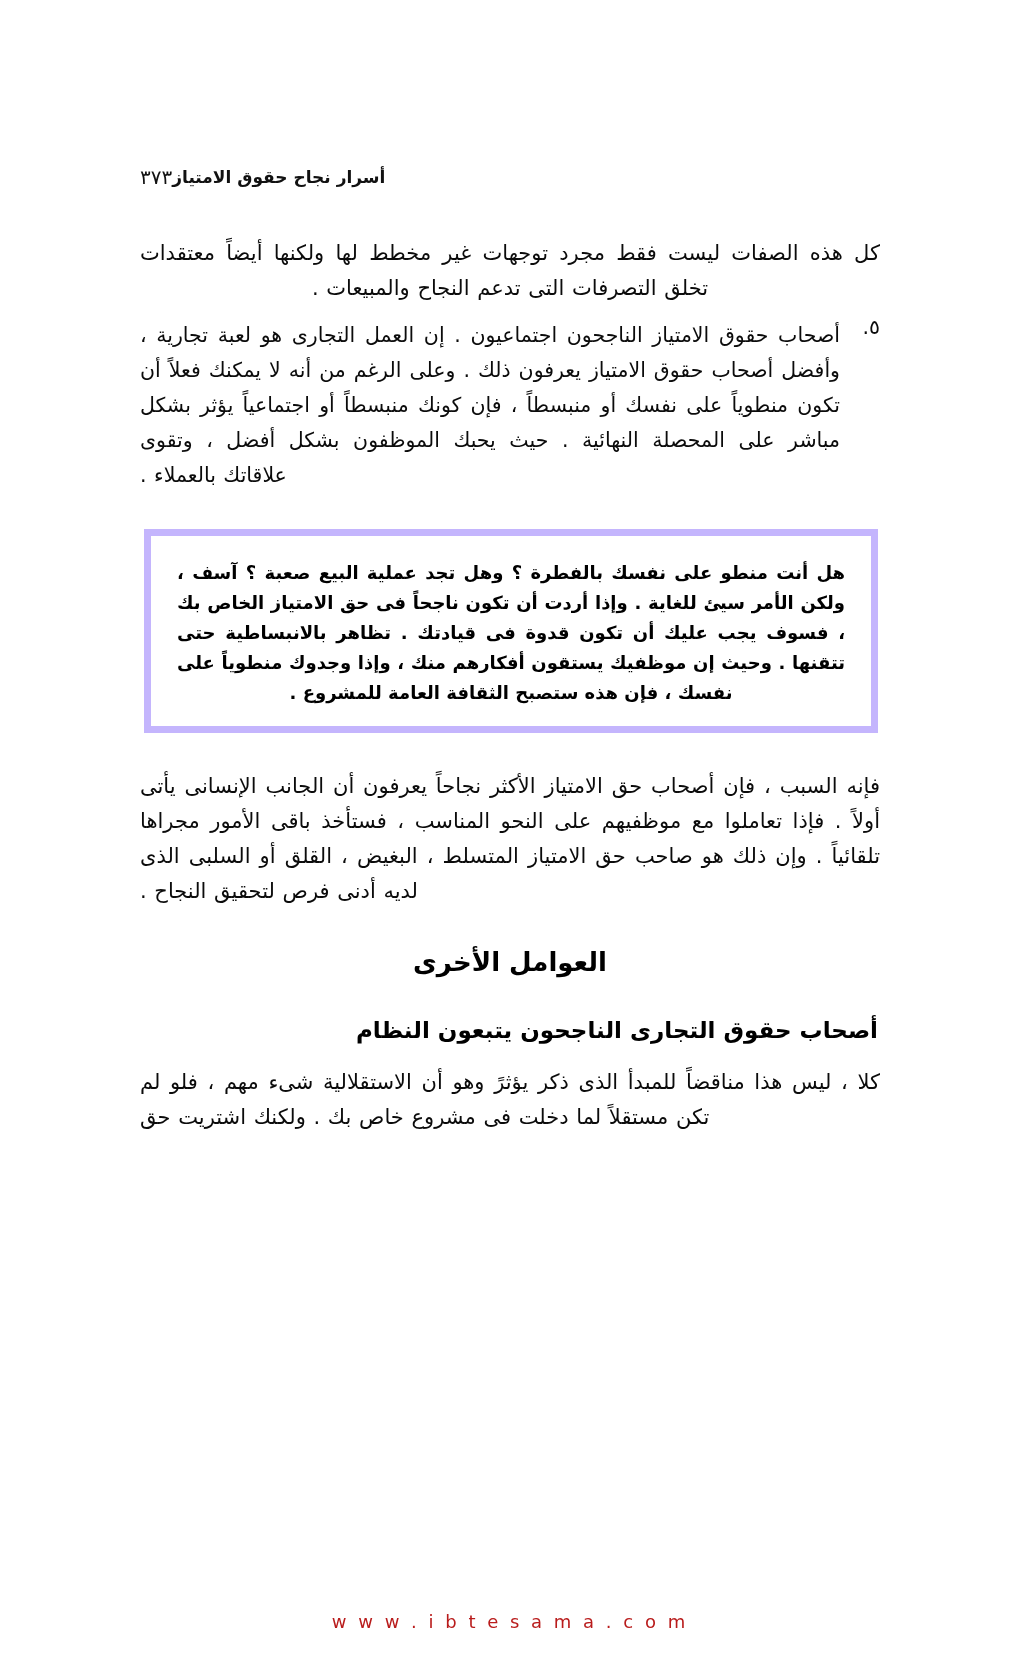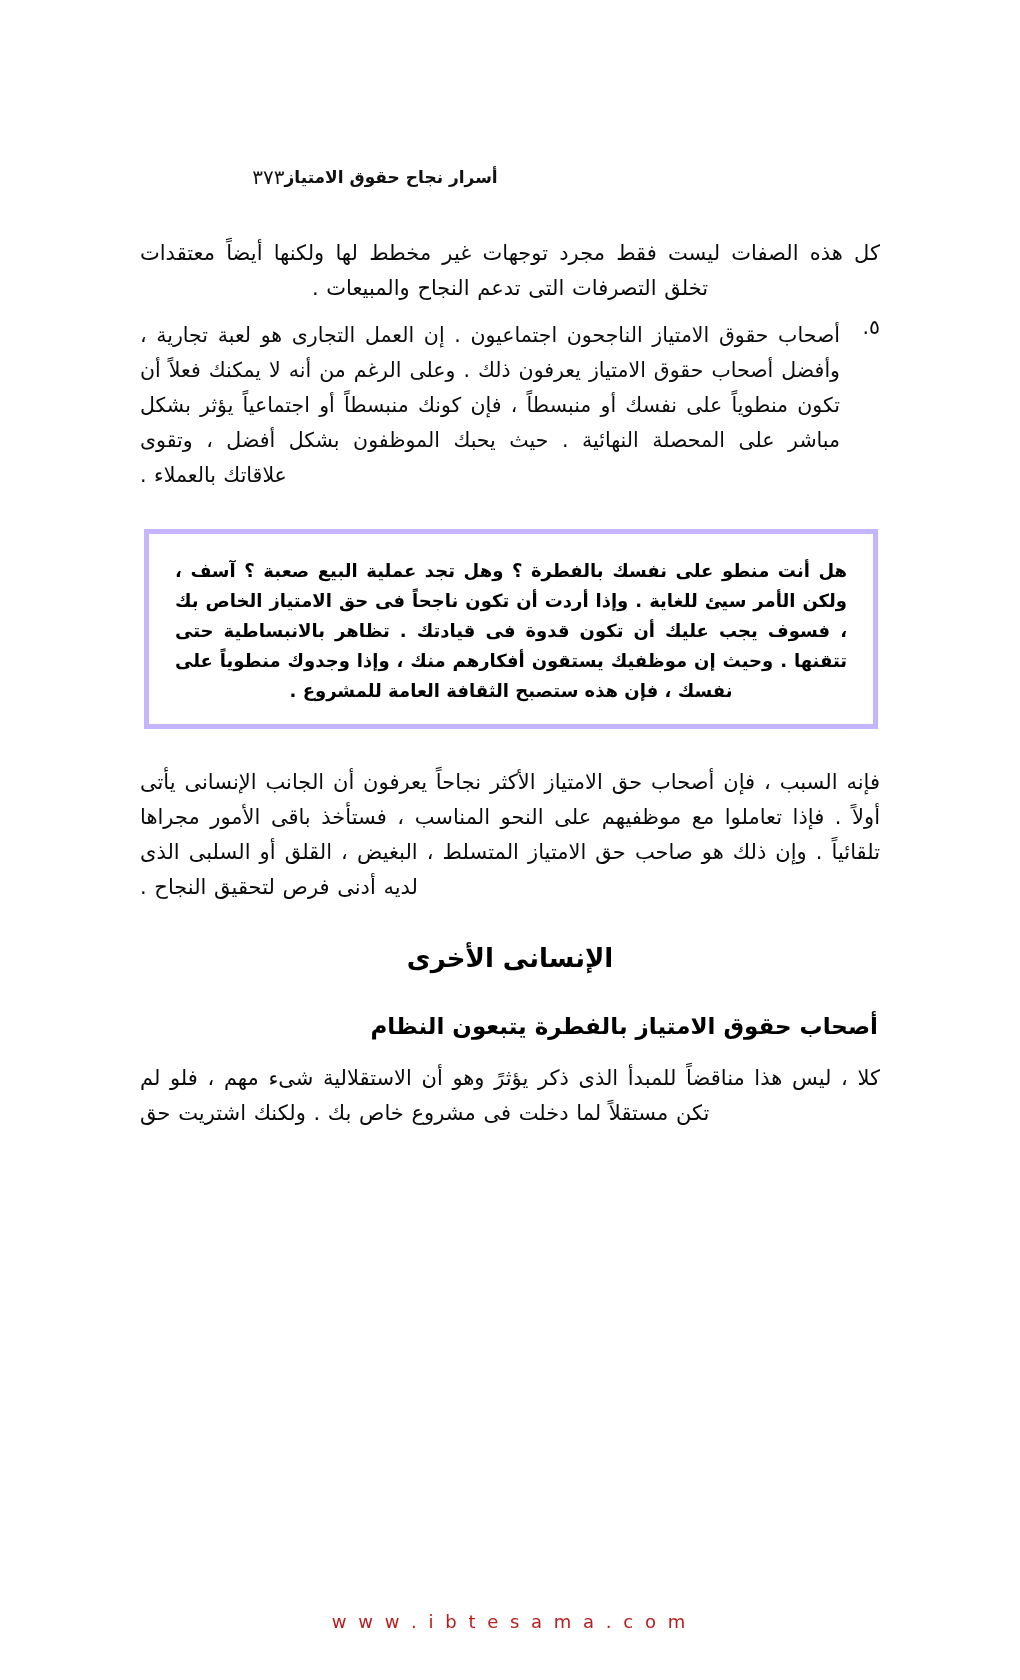--- a/index.html
+++ b/index.html
@@ -21,21 +21,21 @@
   
   .running-header {
     position: absolute;
     top: 160px;
     left: 140px;
     right: 140px;
     height: 34px;
     display: flex;
     flex-direction: row;
     align-items: center;
-    justify-content: center;
+    justify-content: flex-start;
     direction: ltr;
   }
   .folio {
     font-size: 20px;
     letter-spacing: 1px;
     color: #111;
     font-family: "DejaVu Sans", "Liberation Sans", sans-serif;
   }
   .header-title {
     font-size: 17px;
@@ -89,21 +89,21 @@
     text-align: justify;
     text-align-last: left;
     color: #0b0b0b;
     word-spacing: 1px;
     margin-top: 8px;
   }
 
   
   .callout {
     margin: 36px 2px 0 4px;
-    border: 5px solid #c4b5fd;
+    border: 7px solid #c4b5fd;
     padding: 22px 26px 18px 26px;
     background: #ffffff;
   }
   .callout p {
     margin: 0;
     font-size: 18px;
     font-weight: bold;
     line-height: 30px;
     letter-spacing: -0.2px;
     text-align: justify;
@@ -166,24 +166,24 @@
     </div>
 
     <div class="callout">
       <p>هل أنت منطو على نفسك بالفطرة ؟ وهل تجد عملية البيع صعبة ؟ آسف ، ولكن الأمر سيئ للغاية . وإذا أردت أن تكون ناجحاً فى حق الامتياز الخاص بك ، فسوف يجب عليك أن تكون قدوة فى قيادتك . تظاهر بالانبساطية حتى تتقنها . وحيث إن موظفيك يستقون أفكارهم منك ، وإذا وجدوك منطوياً على نفسك ، فإن هذه ستصبح الثقافة العامة للمشروع .</p>
     </div>
 
     <div class="spacer-after-box"></div>
 
     <p class="para last-right">فإنه السبب ، فإن أصحاب حق الامتياز الأكثر نجاحاً يعرفون أن الجانب الإنسانى يأتى أولاً . فإذا تعاملوا مع موظفيهم على النحو المناسب ، فستأخذ باقى الأمور مجراها تلقائياً . وإن ذلك هو صاحب حق الامتياز المتسلط ، البغيض ، القلق أو السلبى الذى لديه أدنى فرص لتحقيق النجاح .</p>
 
-    <h2 class="section-heading">الإنسانى الأخرى</h2>
+    <h2 class="section-heading">العوامل الأخرى</h2>
 
 
-    <h3 class="sub-heading">أصحاب حقوق الامتياز بالفطرة يتبعون النظام</h3>
+    <h3 class="sub-heading">أصحاب حقوق التجارى الناجحون يتبعون النظام</h3>
 
     <p class="para last-right">كلا ، ليس هذا مناقضاً للمبدأ الذى ذكر يؤثرً وهو أن الاستقلالية شىء مهم ، فلو لم تكن مستقلاً لما دخلت فى مشروع خاص بك . ولكنك اشتريت حق</p>
 
   </div>
 
   <div class="watermark">w w w . i b t e s a m a . c o m</div>
 
 </div>
 
 </body></html>

